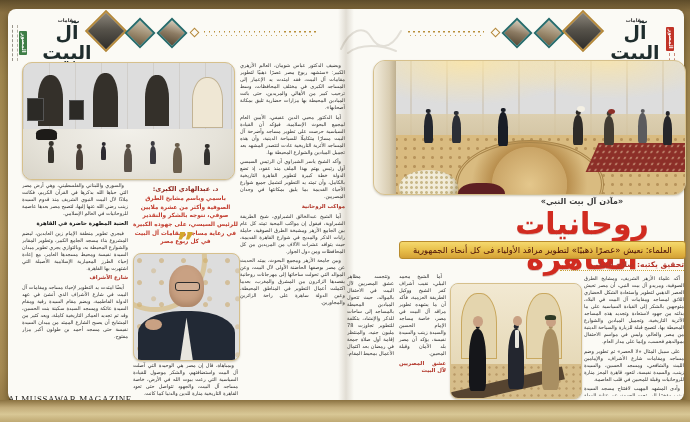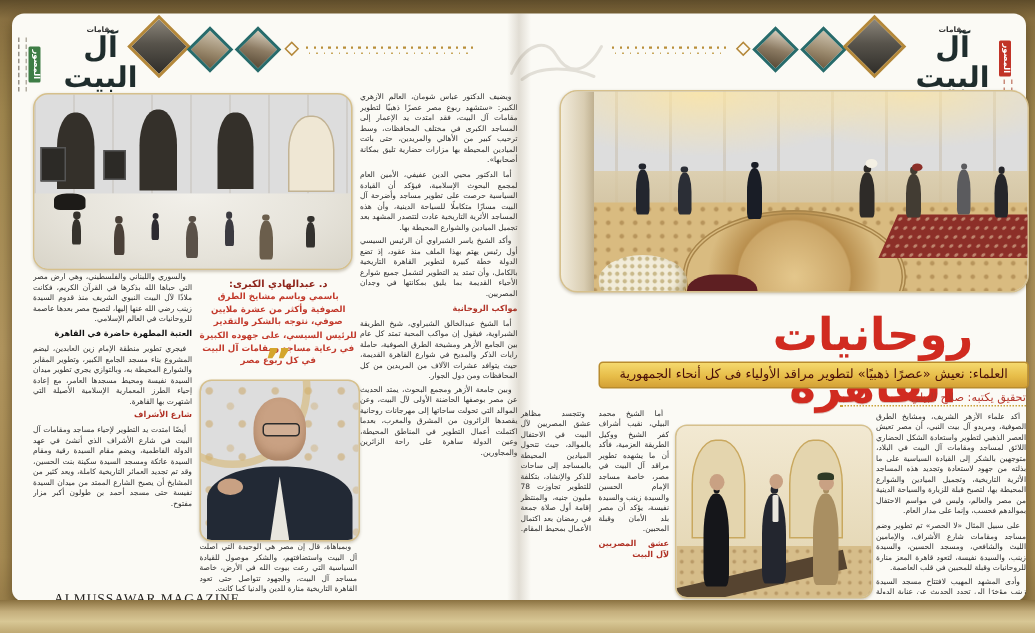--- a/index.html
+++ b/index.html
@@ -91,21 +91,21 @@
        background-image:radial-gradient(circle,rgba(140,100,50,.4) .8px,transparent 1.6px);background-size:7px 7px}
   .wk-runner{position:absolute;left:-12%;bottom:4%;width:100%;height:11%;background:#564430;transform:rotate(-13deg)}
   
   .kicker{position:absolute;text-align:center;direction:rtl;font-size:8px;font-weight:bold;color:#3c3c3c}
   .headline{position:absolute;text-align:center;direction:rtl;font-size:30px;font-weight:bold;color:#d12b20;
        text-shadow:0 .5px 0 rgba(120,20,10,.25);letter-spacing:-.5px}
   .goldband{position:absolute;border-radius:3px;border:1px solid #b98c2e;
        background:linear-gradient(180deg,#f5d96e 0%,#e7bd49 55%,#d4a136 100%);
        display:flex;align-items:center;justify-content:center}
   .goldband span{direction:rtl;font-size:8.5px;font-weight:normal;color:#4a0e08}
-  .byline{position:absolute;direction:rtl;text-align:right;font-size:7.5px;font-weight:normal;color:#b5342a;
+  .byline{position:absolute;direction:rtl;text-align:right;font-size:7.5px;font-weight:bold;color:#b5342a;
        border-bottom:1px dotted #c9a23a;padding-bottom:1px}
   
   .cols{position:absolute;direction:rtl;text-align:justify;font-size:5px;line-height:1.4;color:#2c2c2c;overflow:hidden}
   .para{margin:0 0 2.5px;text-indent:4px}
   .sub-red{color:#b03226;font-weight:bold;text-indent:0;font-size:5.4px}
   .sub-dark{color:#101010;font-weight:bold;text-indent:0;font-size:5.4px}
   .twocol{column-count:2;column-gap:5px}
   
   .pq-author{position:absolute;direction:rtl;text-align:center;font-size:6.5px;font-weight:bold;color:#8e241b}
   .pq-text{position:absolute;direction:rtl;text-align:center;font-size:5.8px;font-weight:bold;color:#c23a2c;line-height:1.5}
@@ -198,21 +198,21 @@
     </div>
     <div class="pt-body"></div>
     <div class="pt-shirt"></div>
     <div class="pt-hand"></div>
   </div>
 
   <div class="cols" style="left:125px;top:353px;width:105px;height:34px">
       <p class="para">وبمباهاة، قال إن مصر هي الوحيدة التي آصلت آل البيت واستضافتهم، والشكر موصول للقيادة السياسية التي رعت بيوت الله في الأرض، خاصة مساجد آل البيت، والجهود تتواصل حتى تعود القاهرة التاريخية منارة للدين والدنيا كما كانت.</p>
     </div>
 
-  <div class="brand" style="left:28px;top:385px">ALMUSSAWAR MAGAZINE</div>
+  <div class="brand" style="left:0;top:385px">ALMUSSAWAR MAGAZINE</div>
 
   <div class="photo" style="left:365px;top:51px;width:311px;height:133px;border-radius:12px">
     <div class="pl-wall"></div>
     <div class="pl-wains"></div>
     <div class="pl-floor"></div>
     <div class="pl-medal"></div>
     <div class="pl-carpet"></div>
     <div class="pl-col"></div>
     <div class="pfig" style="left:16%;bottom:38%;height:30px;width:9px;background:#23262e"></div>
     <div class="pfig" style="left:25%;bottom:38%;height:28px;width:9px;background:#2b2e36"></div>
@@ -220,20 +220,21 @@
     <div class="pfig" style="left:64%;bottom:37%;height:30px;width:10px;background:#2e2b28"></div>
     <div class="head" style="left:65.2%;bottom:62%;width:8px;height:6px;background:#f4f0e4"></div>
     <div class="pfig" style="left:74%;bottom:37%;height:29px;width:10px;background:#423c33"></div>
     <div class="head" style="left:75.4%;bottom:60%;width:7px;height:5px;background:#8c2f28"></div>
     <div class="pfig" style="left:85%;bottom:38%;height:30px;width:9px;background:#5b5b5e"></div>
     <div class="pfig" style="left:93%;bottom:37%;height:29px;width:9px;background:#26262a"></div>
     <div class="pl-cap"></div>
     <div class="pl-shoulder"></div>
   </div>
 
+  <div class="kicker" style="left:472px;top:188px;width:204px">«مآذن آل بيت النبي»</div>
   <div class="headline" style="left:472px;top:197px;width:204px">روحانيات القاهرة</div>
   <div class="goldband" style="left:391px;top:232px;width:285px;height:16px">
     <span>العلماء: نعيش «عصرًا ذهبيًا» لتطوير مراقد الأولياء فى كل أنحاء الجمهورية</span>
   </div>
   <div class="byline" style="left:552px;top:251px;width:124px">تحقيق يكتبه: صلاح البيلي</div>
 
   <div class="cols" style="left:576px;top:266px;width:100px;height:121px">
       <p class="para">أكد علماء الأزهر الشريف، ومشايخ الطرق الصوفية، ومريدو آل بيت النبي، أن مصر تعيش العصر الذهبي لتطوير واستعادة الشكل الحضاري اللائق لمساجد ومقامات آل البيت في البلاد، متوجهين بالشكر إلى القيادة السياسية على ما بذلته من جهود لاستعادة وتجديد هذه المساجد الأثرية التاريخية، وتجميل الميادين والشوارع المحيطة بها، لتصبح قبلة للزيارة والسياحة الدينية من مصر والعالم، وليس في مواسم الاحتفال بموالدهم فحسب، وإنما على مدار العام.</p>
       <p class="para">على سبيل المثال «لا الحصر» تم تطوير وضم مساجد ومقامات شارع الأشراف، والإمامين الليث والشافعي، ومسجد الحسين، والسيدة زينب، والسيدة نفيسة، لتعود قاهرة المعز منارة للروحانيات وقبلة للمحبين في قلب العاصمة.</p>
       <p class="para">وأدى المشهد المهيب لافتتاح مسجد السيدة زينب مؤخرًا إلى تجدد الحديث عن عناية الدولة بالعتبات الزينبية، بعدما أعيد افتتاح المسجد في حضور رسمي وشعبي كبير، وسط فرحة غامرة للمجاورين والمريدين.</p>

